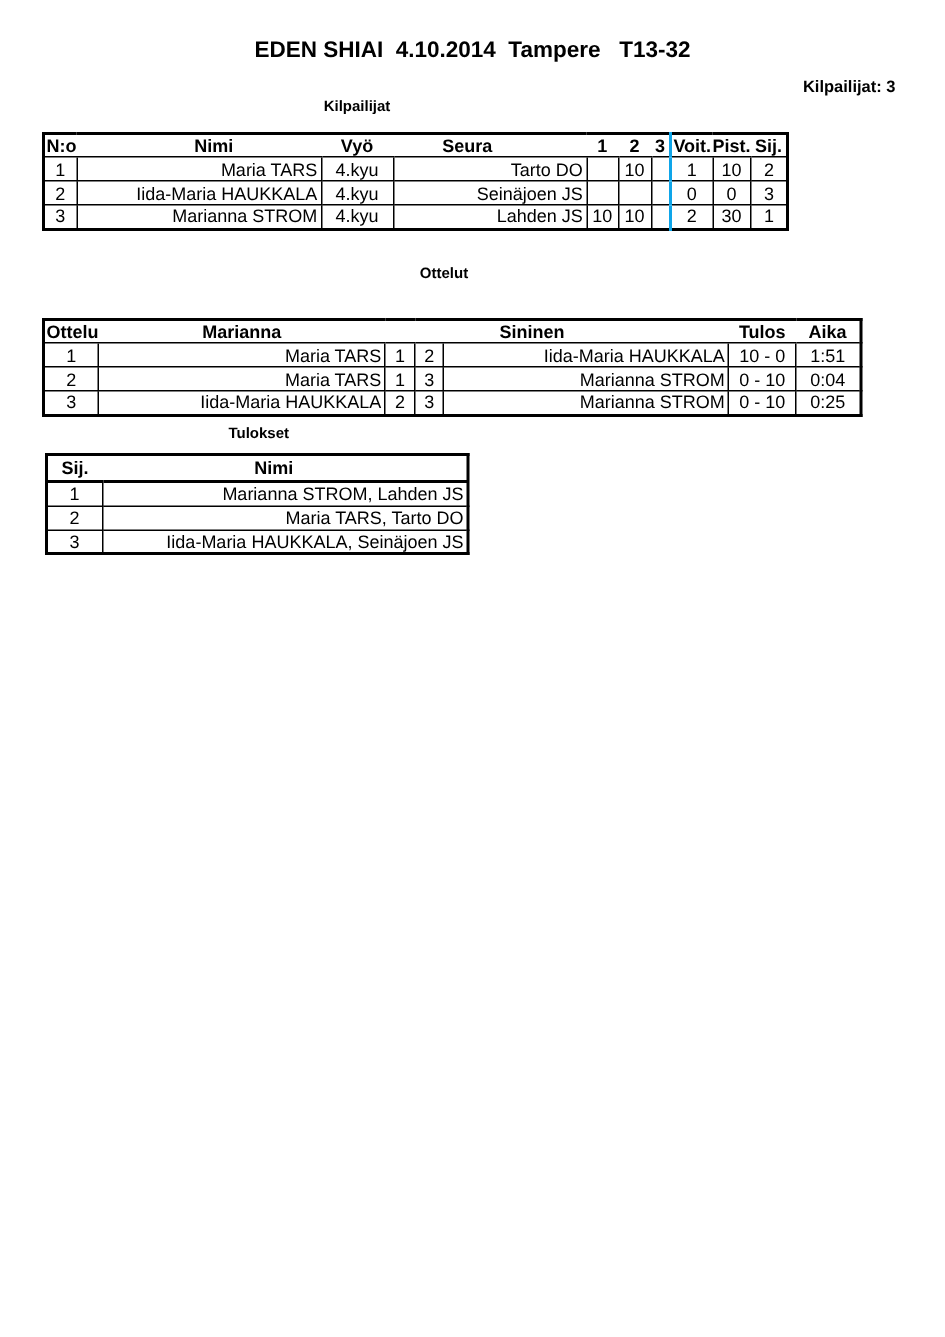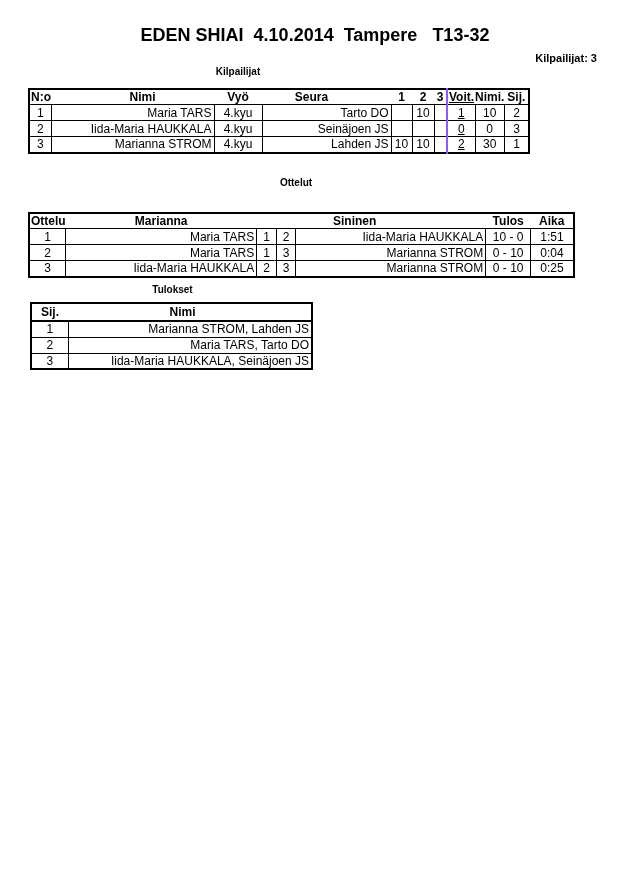--- a/index.html
+++ b/index.html
@@ -10,21 +10,21 @@
     width: 630px;
     height: 891px;
     background: #fff;
     margin: 0 auto;
     overflow: hidden;
   }
   .main-title {
     position: absolute;
     top: 25px; left: 0; width: 630px;
     text-align: center;
-    font-size: 18px;
+    font-size: 15px;
     font-weight: 700;
     white-space: pre;
   }
   .count-label {
     position: absolute;
     top: 52px; right: 33px;
     font-size: 11px;
     font-weight: 700;
   }
   .section-title {
@@ -68,21 +68,21 @@
     padding: 0 2px;
     text-align: center;
     white-space: nowrap;
     overflow: hidden;
     vertical-align: middle;
   }
   #table-tulokset th { border-bottom-width: 2px; height: 18px; }
 
   .al { text-align: right; padding-left: 7px; }
   .h-left { text-align: left; padding-left: 1px; margin-left: 12px; }
-  .thick-l { border-left: 2px solid #8b5cf6; text-decoration: underline; }
+  .thick-l { border-left: 2px solid #0ea5e9; }
   .hdr-nimi { padding-left: 20px; }
   .hdr-seura { padding-right: 30px; }
   .hdr-sininen { padding-right: 72px; }
   .hdr-nimi3 { padding-right: 14px; }
 </style>
 </head>
 <body>
 
 <div class="page">
 
@@ -107,21 +107,21 @@
     <thead>
       <tr>
         <th class="h-left">N:o</th>
         <th class="hdr-nimi">Nimi</th>
         <th>Vyö</th>
         <th class="hdr-seura">Seura</th>
         <th>1</th>
         <th>2</th>
         <th>3</th>
         <th class="thick-l">Voit.</th>
-        <th>Nimi.</th>
+        <th>Pist.</th>
         <th>Sij.</th>
       </tr>
     </thead>
     <tbody>
       <tr>
         <td>1</td>
         <td class="al">Maria TARS</td>
         <td>4.kyu</td>
         <td class="al">Tarto DO</td>
         <td></td>

